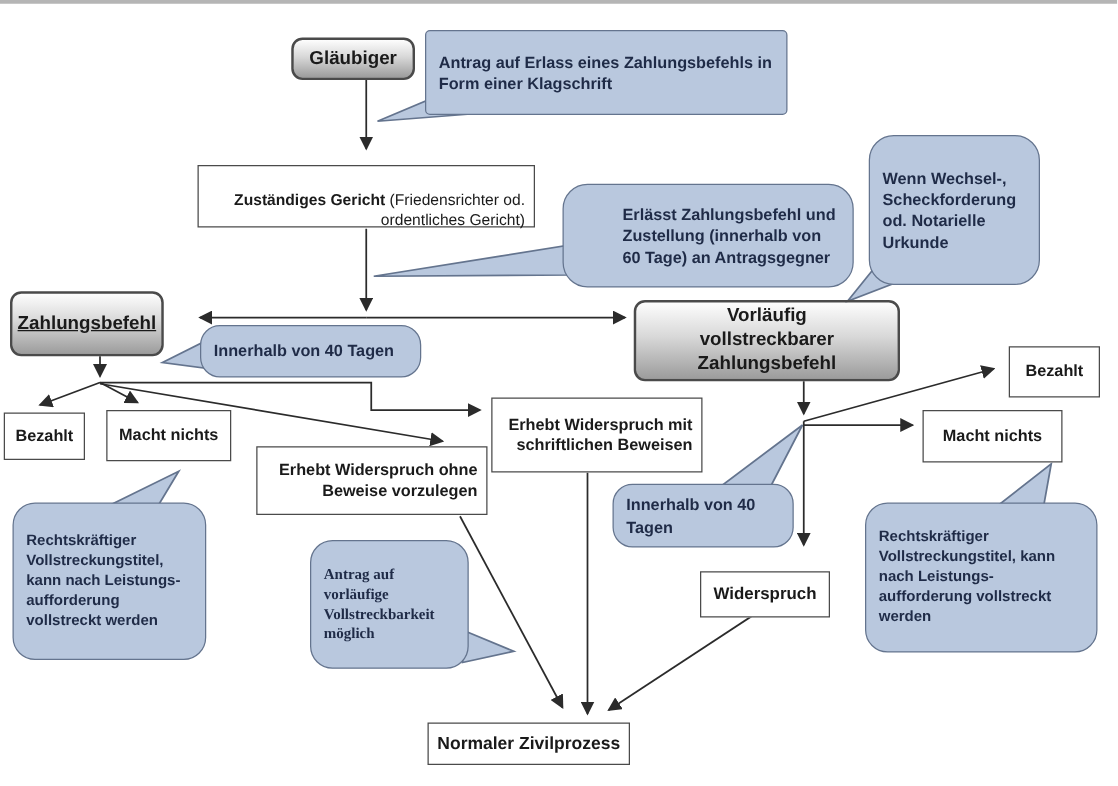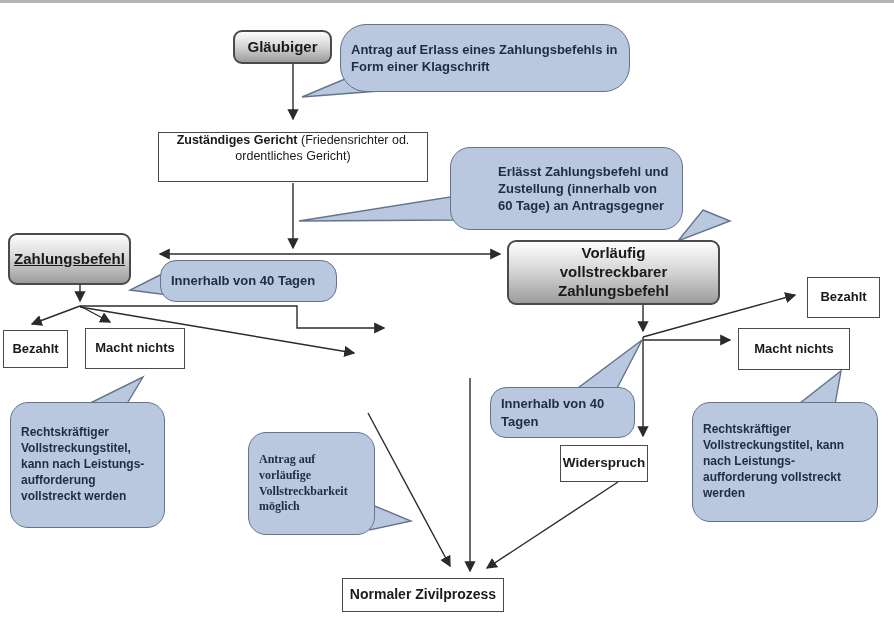--- a/index.html
+++ b/index.html
@@ -16,21 +16,21 @@
     position:absolute;box-sizing:border-box;background:#ffffff;
     border:1.6px solid var(--node-border,#4a4a4a);color:#1a1a1a;
     font-weight:bold;font-size:13px;line-height:1.25;
     display:flex;align-items:center;justify-content:center;text-align:center;
     padding:2px 6px;
   }
   .node.grad{
     background:linear-gradient(180deg,#fdfdfd 0%,#d8d8d8 45%,#9c9c9c 100%);
     border:2px solid var(--node-border,#4a4a4a);border-radius:9px;font-size:15px;text-align:center;
   }
-  .node.left-align{justify-content:flex-start;text-align:center;padding:0 7px;}
+  .node.left-align{justify-content:flex-start;text-align:right;padding:20px 7px;}
   .node .normal{font-weight:normal;}
   .bubble{
     position:absolute;box-sizing:border-box;
     background:var(--bubble-fill,#b9c8de);
     border:1.6px solid var(--bubble-border,#64748e);
     color:var(--bubble-text,#1f2b47);
     font-weight:bold;font-size:12.5px;line-height:1.32;
     display:flex;align-items:center;text-align:left;padding:6px 10px;
   }
   .bubble.small-text{font-size:12px;}
@@ -82,34 +82,37 @@
   <div class="node grad" style="left:8px;top:233px;width:123px;height:52px;text-decoration:underline;">Zahlungsbefehl</div>
 
   <div class="node left-align" style="left:158px;top:132px;width:270px;height:50px;font-size:12.5px;align-items:flex-start;display:block;">
     <span>Zuständiges Gericht</span><span class="normal"> (Friedensrichter od. ordentliches Gericht)</span>
   </div>
 
   <div class="node" style="left:3px;top:330px;width:65px;height:38px;">Bezahlt</div>
 
   <div class="node" style="left:85px;top:328px;width:100px;height:41px;">Macht nichts</div>
 
+  <div class="node left-align" style="left:205px;top:357px;width:185px;height:55px;">Erhebt Widerspruch ohne Beweise vorzulegen</div>
 
+  <div class="node left-align" style="left:393px;top:318px;width:169px;height:60px;">Erhebt Widerspruch mit schriftlichen Beweisen</div>
 
-  <div class="node" style="left:560px;top:445px;width:88px;height:37px;font-size:13.5px;">Widerspruch</div>
+  <div class="node" style="left:560px;top:457px;width:104px;height:37px;font-size:13.5px;">Widerspruch</div>
 
   <div class="node" style="left:807px;top:277px;width:73px;height:41px;">Bezahlt</div>
 
   <div class="node" style="left:738px;top:328px;width:112px;height:42px;">Macht nichts</div>
 
   <div class="node" style="left:342px;top:578px;width:162px;height:34px;font-size:14px;">Normaler Zivilprozess</div>
 
-  <div class="bubble" style="left:340px;top:24px;width:290px;height:68px;border-radius:26px;font-size:13px;">Antrag auf Erlass eines Zahlungsbefehls in Form einer Klagschrift</div>
+  <div class="bubble" style="left:340px;top:24px;width:290px;height:68px;border-radius:4px;font-size:13px;">Antrag auf Erlass eines Zahlungsbefehls in Form einer Klagschrift</div>
 
   <div class="bubble" style="left:450px;top:147px;width:233px;height:83px;border-radius:20px;font-size:13px;padding-left:47px;">Erlässt Zahlungsbefehl und Zustellung (innerhalb von 60 Tage) an Antragsgegner</div>
 
+  <div class="bubble" style="left:695px;top:108px;width:137px;height:120px;border-radius:20px;font-size:13px;">Wenn Wechsel-, Scheckforderung od. Notarielle Urkunde</div>
 
   <div class="bubble" style="left:160px;top:260px;width:177px;height:42px;border-radius:16px;font-size:13px;">Innerhalb von 40 Tagen</div>
 
   <div class="bubble small-text" style="left:10px;top:402px;width:155px;height:126px;border-radius:18px;">Rechtskräftiger Vollstreckungstitel, kann nach Leistungs- aufforderung vollstreckt werden</div>
 
   <div class="bubble small-text" style="left:248px;top:432px;width:127px;height:103px;border-radius:18px;font-family:Liberation Serif, serif;">Antrag auf vorläufige Vollstreckbarkeit möglich</div>
 
   <div class="bubble" style="left:490px;top:387px;width:145px;height:51px;border-radius:16px;font-size:13px;">Innerhalb von 40 Tagen</div>
 
   <div class="bubble small-text" style="left:692px;top:402px;width:186px;height:120px;border-radius:18px;">Rechtskräftiger Vollstreckungstitel, kann nach Leistungs- aufforderung vollstreckt werden</div>

